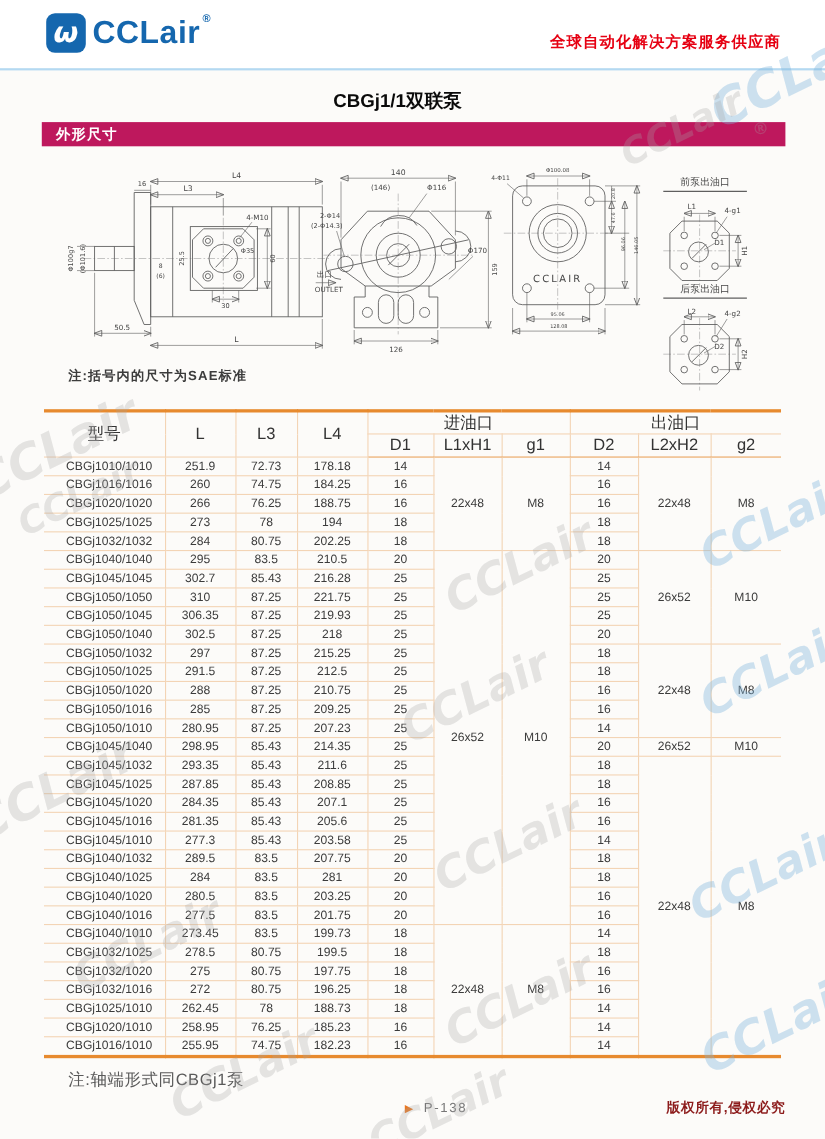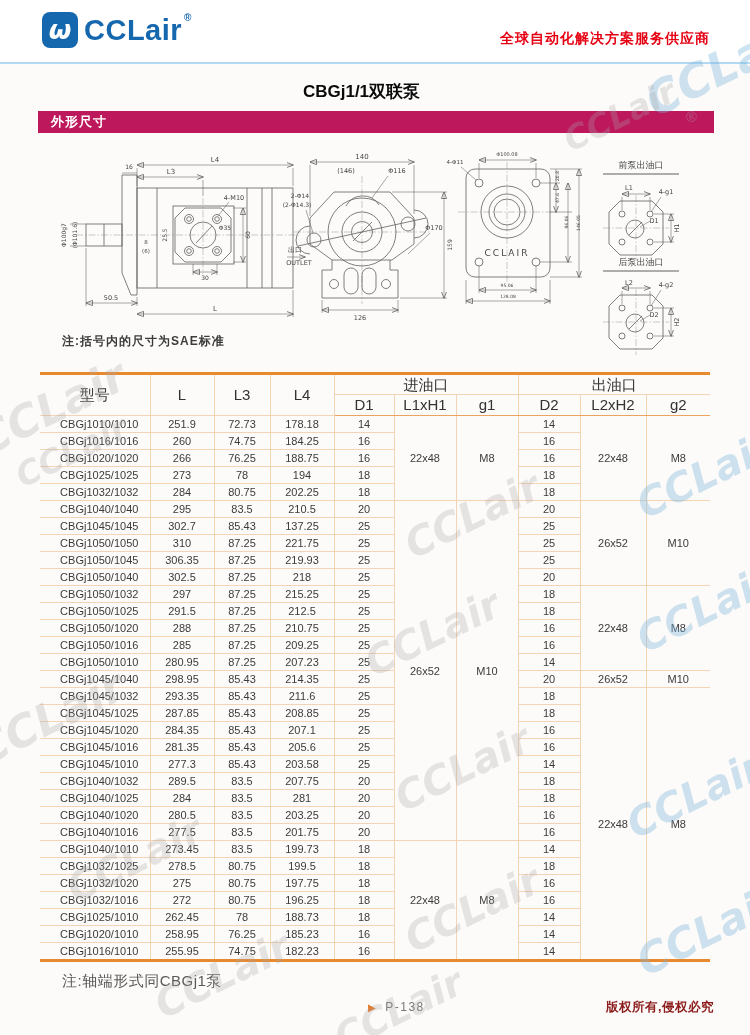--- a/index.html
+++ b/index.html
@@ -405,21 +405,21 @@
             <td class="merged" rowspan="20">26x52</td>
             <td class="merged" rowspan="20">M10</td>
             <td>20</td>
             <td class="merged" rowspan="5">26x52</td>
             <td class="merged" rowspan="5">M10</td>
           </tr>
           <tr>
             <td class="model">CBGj1045/1045</td>
             <td>302.7</td>
             <td>85.43</td>
-            <td>137.25</td>
+            <td>216.28</td>
             <td>25</td>
             <td>25</td>
           </tr>
           <tr>
             <td class="model">CBGj1050/1050</td>
             <td>310</td>
             <td>87.25</td>
             <td>221.75</td>
             <td>25</td>
             <td>25</td>

